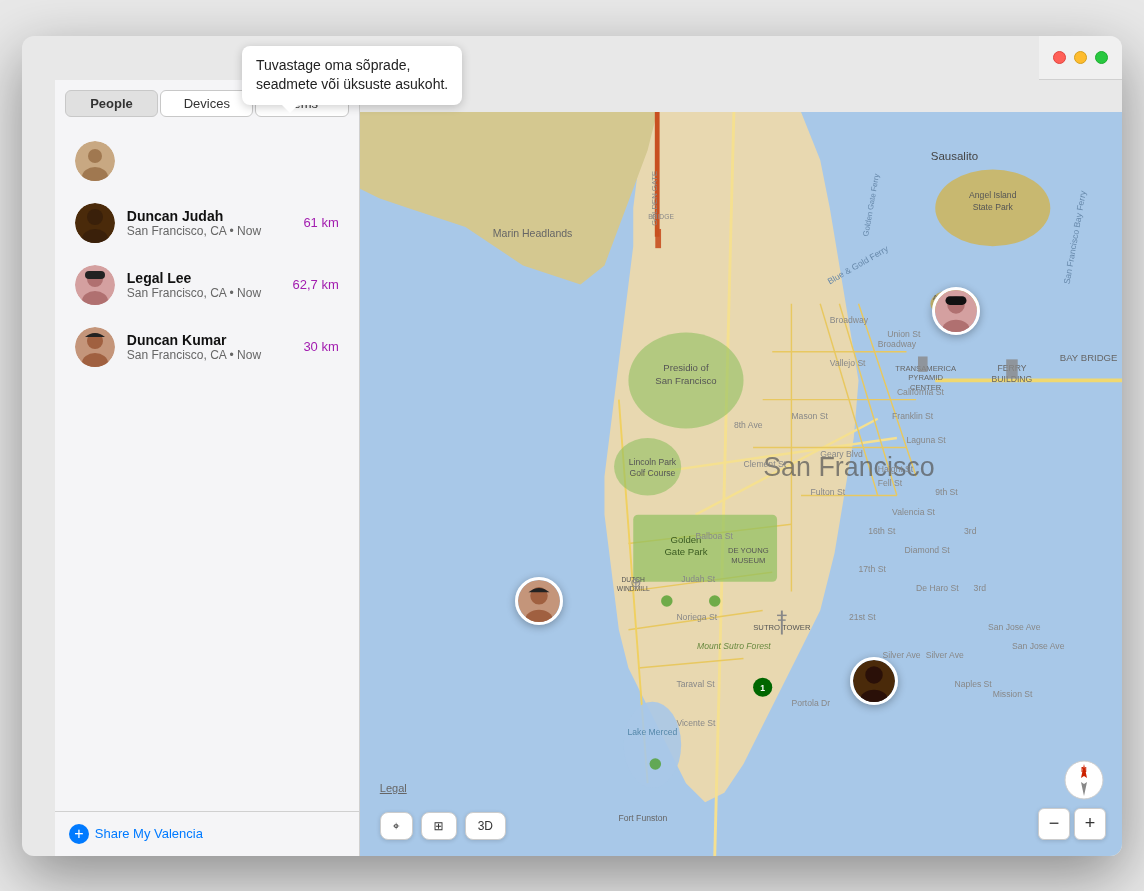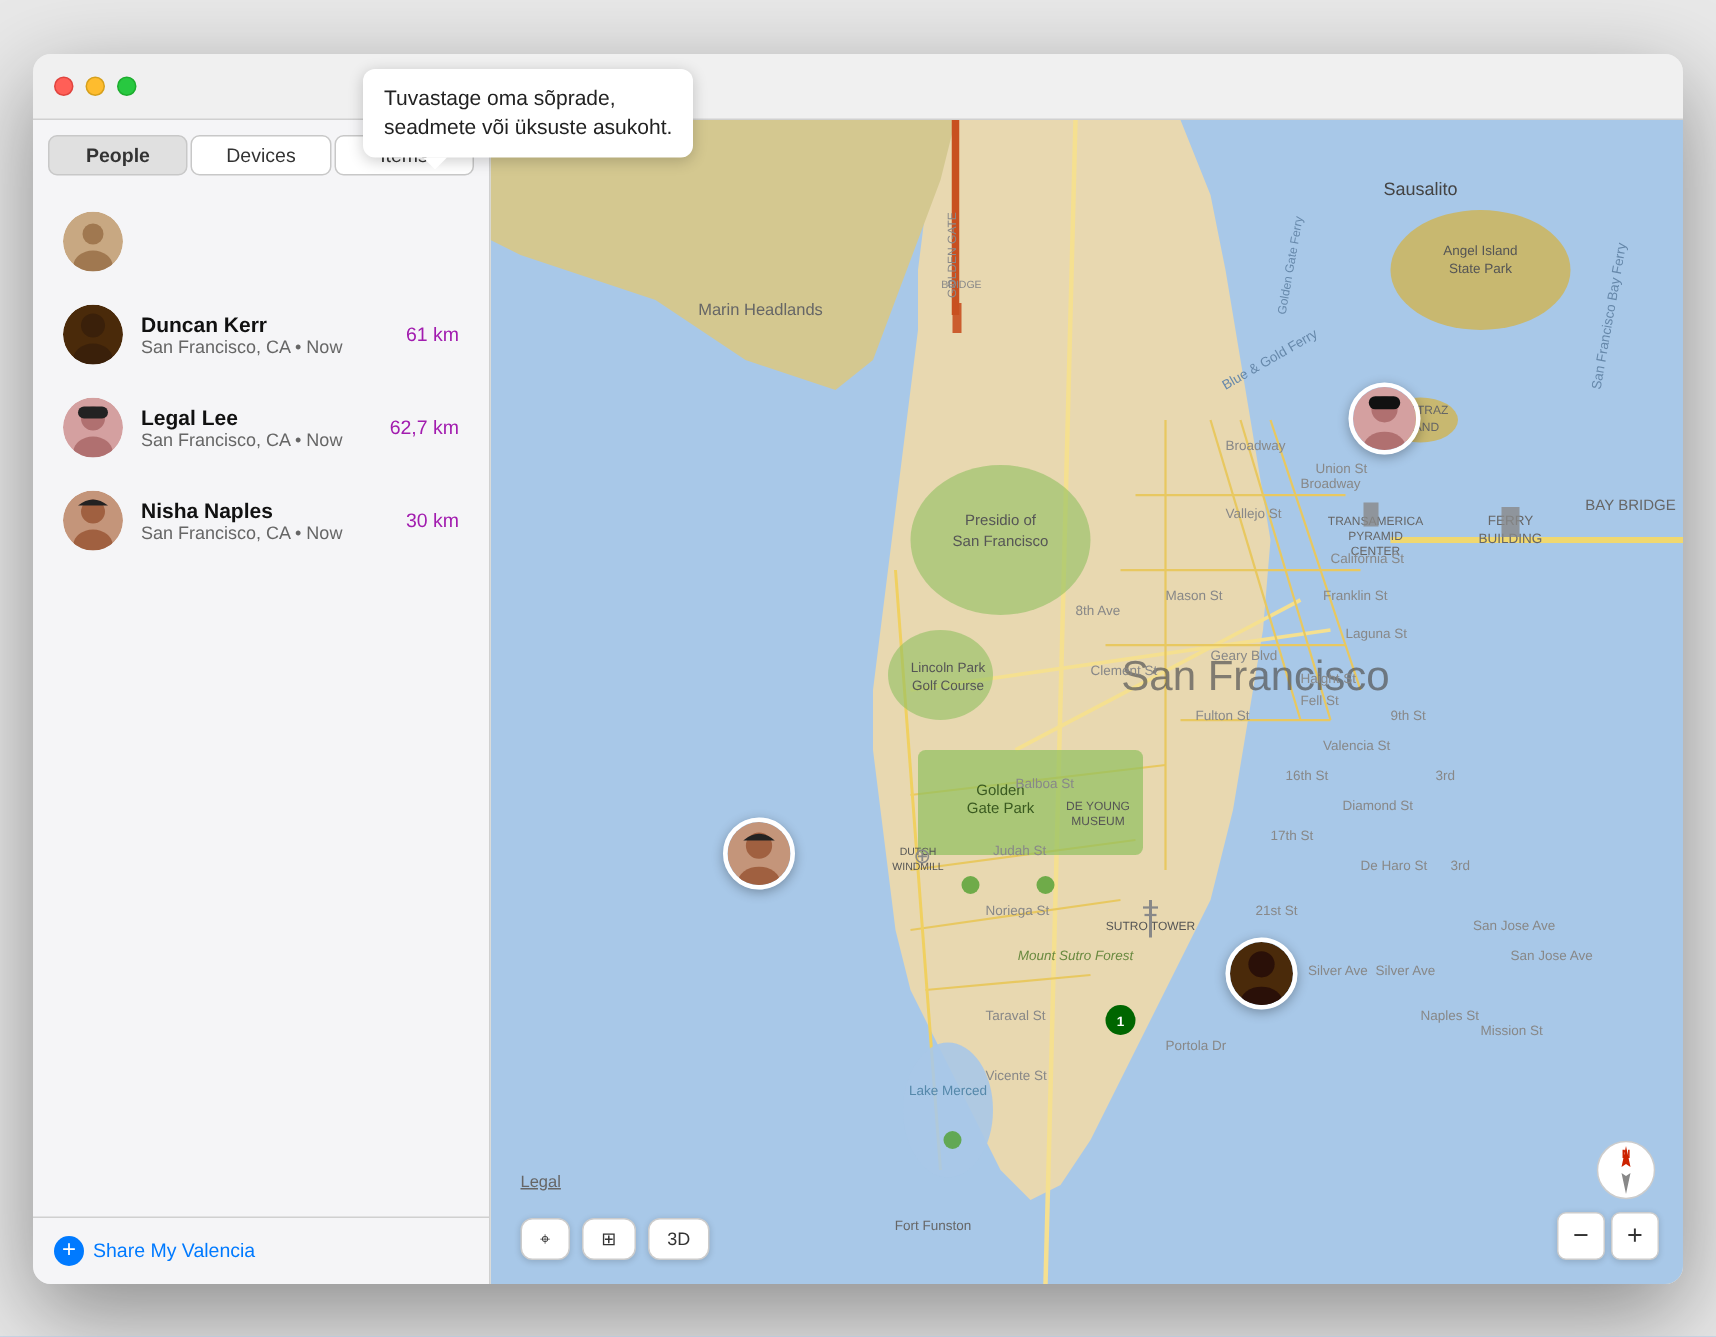--- a/index.html
+++ b/index.html
@@ -16,20 +16,21 @@
 
     .app-window {
       width: 1100px;
       height: 820px;
       border-radius: 12px;
       overflow: hidden;
       display: flex;
       flex-direction: column;
       box-shadow: 0 20px 60px rgba(0,0,0,0.4);
       position: relative;
+      align-items: flex-end;
     }
 
     
     .tooltip-bubble {
       position: absolute;
       top: 10px;
       left: 220px;
       background: white;
       border-radius: 8px;
       padding: 10px 14px;
@@ -189,20 +190,21 @@
       font-weight: 300;
       line-height: 1;
     }
 
     
     .map-area {
       flex: 1;
       position: relative;
       overflow: hidden;
       background: #e8e0d0;
+      margin-top: 32px;
     }
 
     
     .map-svg {
       width: 100%;
       height: 100%;
     }
 
     
     .map-bottom-controls {
@@ -325,21 +327,21 @@
 
         <div class="person-item">
           <div class="avatar">
             <svg viewBox="0 0 40 40">
               <circle cx="20" cy="20" r="20" fill="#4a2a0a"></circle>
               <circle cx="20" cy="14" r="8" fill="#3a200a"></circle>
               <ellipse cx="20" cy="36" rx="13" ry="10" fill="#3a200a"></ellipse>
             </svg>
           </div>
           <div class="person-info">
-            <div class="person-name">Duncan Kerr</div>
+            <div class="person-name">Duncan Judah</div>
             <div class="person-location">San Francisco, CA • Now</div>
           </div>
           <div class="person-distance">61 km</div>
         </div>
 
         <div class="person-item">
           <div class="avatar">
             <svg viewBox="0 0 40 40">
               <circle cx="20" cy="20" r="20" fill="#d4a0a0"></circle>
               <circle cx="20" cy="14" r="8" fill="#b07070"></circle>
@@ -357,21 +359,21 @@
         <div class="person-item">
           <div class="avatar">
             <svg viewBox="0 0 40 40">
               <circle cx="20" cy="20" r="20" fill="#c4957a"></circle>
               <circle cx="20" cy="14" r="8" fill="#a06040"></circle>
               <ellipse cx="20" cy="36" rx="13" ry="10" fill="#a06040"></ellipse>
               <path d="M10 10 Q20 2 30 10" fill="#222"></path>
             </svg>
           </div>
           <div class="person-info">
-            <div class="person-name">Nisha Naples</div>
+            <div class="person-name">Duncan Kumar</div>
             <div class="person-location">San Francisco, CA • Now</div>
           </div>
           <div class="person-distance">30 km</div>
         </div>
 
       </div>
 
       <div class="sidebar-footer">
         <button class="share-location-btn">
           <div class="plus-circle">+</div>

